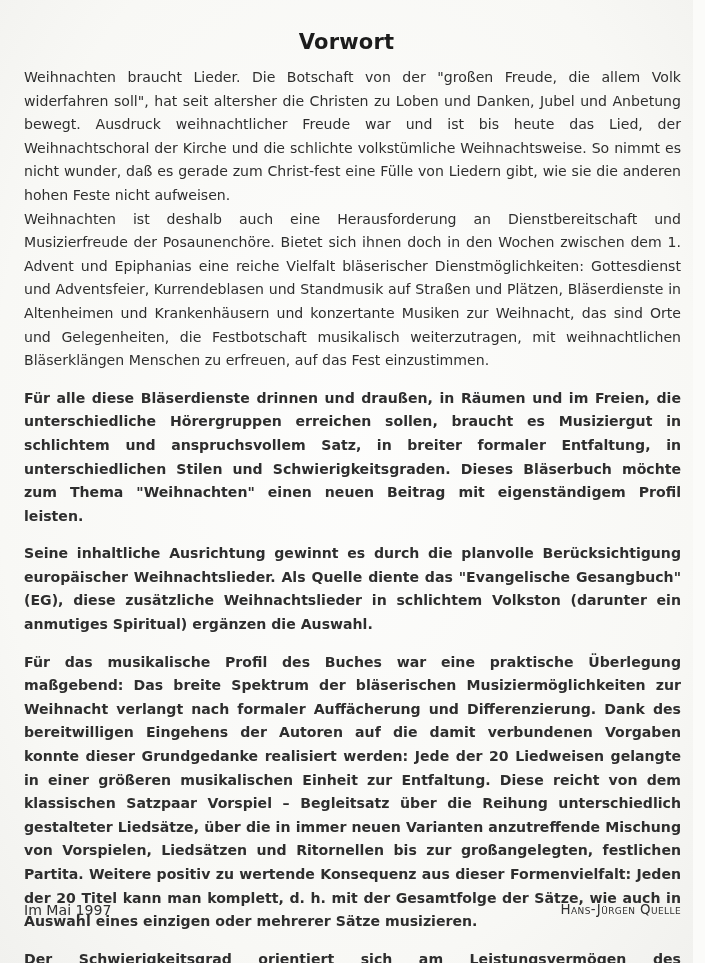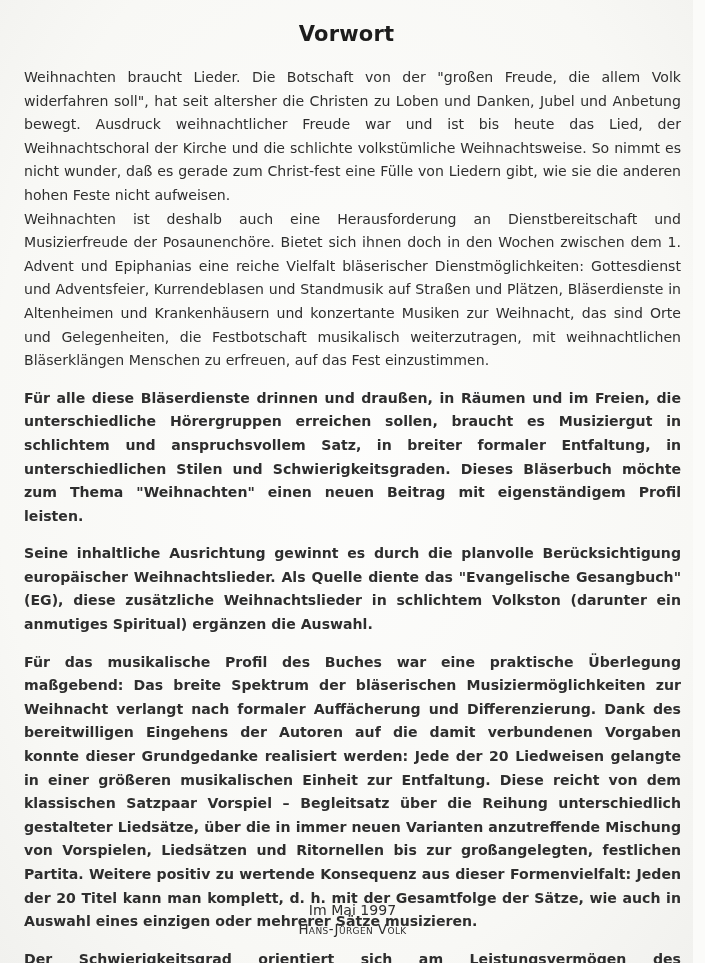--- a/index.html
+++ b/index.html
@@ -14,21 +14,21 @@
     font-family: "DejaVu Sans", "Liberation Sans", sans-serif;
     color: #2b2b2b;
     overflow: hidden;
     position: relative;
   }
   .page {
     position: relative;
     width: 693px;
     height: 963px;
     box-sizing: border-box;
-    padding: 0;
+    padding: 8px;
     background:
       radial-gradient(ellipse at 50% 45%, #fdfdfc 0%, #f8f8f5 72%, #f1f1ee 100%);
   }
   .page-title {
     text-align: center;
     font-size: 21px;
     font-weight: bold;
     letter-spacing: 0.2px;
     color: #1c1c1c;
     margin: 0;
@@ -61,22 +61,21 @@
   p.para.tight {
     margin-top: 0;
   }
   .signature-row {
     position: absolute;
     left: 24px;
     top: 900px;
     width: 657px;
     display: flex;
     justify-content: space-between;
-    align-items: center;
-    flex-direction: column;
+    align-items: flex-start;
   }
   .sig-date {
     font-size: 14.1px;
     color: #2e2e2e;
     line-height: 20px;
   }
   .sig-name {
     font-size: 13.4px;
     color: #2e2e2e;
     font-variant: small-caps;
@@ -96,16 +95,16 @@
     <p class="para tight">Weihnachten ist deshalb auch eine Herausforderung an Dienstbereitschaft und Musizierfreude der Posaunenchöre. Bietet sich ihnen doch in den Wochen zwischen dem 1. Advent und Epiphanias eine reiche Vielfalt bläserischer Dienstmöglichkeiten: Gottesdienst und Adventsfeier, Kurrendeblasen und Standmusik auf Straßen und Plätzen, Bläserdienste in Altenheimen und Krankenhäusern und konzertante Musiken zur Weihnacht, das sind Orte und Gelegenheiten, die Festbotschaft musikalisch weiterzutragen, mit weihnachtlichen Bläserklängen Menschen zu erfreuen, auf das Fest einzustimmen.</p>
     <p class="para gap">Für alle diese Bläserdienste drinnen und draußen, in Räumen und im Freien, die unterschiedliche Hörergruppen erreichen sollen, braucht es Musiziergut in schlichtem und anspruchsvollem Satz, in breiter formaler Entfaltung, in unterschiedlichen Stilen und Schwierigkeitsgraden. Dieses Bläserbuch möchte zum Thema "Weihnachten" einen neuen Beitrag mit eigenständigem Profil leisten.</p>
     <p class="para gap">Seine inhaltliche Ausrichtung gewinnt es durch die planvolle Berücksichtigung europäischer Weihnachtslieder. Als Quelle diente das "Evangelische Gesangbuch" (EG), diese zusätzliche Weihnachtslieder in schlichtem Volkston (darunter ein anmutiges Spiritual) ergänzen die Auswahl.</p>
     <p class="para gap">Für das musikalische Profil des Buches war eine praktische Überlegung maßgebend: Das breite Spektrum der bläserischen Musiziermöglichkeiten zur Weihnacht verlangt nach formaler Auffächerung und Differenzierung. Dank des bereitwilligen Eingehens der Autoren auf die damit verbundenen Vorgaben konnte dieser Grundgedanke realisiert werden: Jede der 20 Liedweisen gelangte in einer größeren musikalischen Einheit zur Entfaltung. Diese reicht von dem klassischen Satzpaar Vorspiel – Begleitsatz über die Reihung unterschiedlich gestalteter Liedsätze, über die in immer neuen Varianten anzutreffende Mischung von Vorspielen, Liedsätzen und Ritornellen bis zur großangelegten, festlichen Partita. Weitere positiv zu wertende Konsequenz aus dieser Formenvielfalt: Jeden der 20 Titel kann man komplett, d. h. mit der Gesamtfolge der Sätze, wie auch in Auswahl eines einzigen oder mehrerer Sätze musizieren.</p>
     <p class="para gap">Der Schwierigkeitsgrad orientiert sich am Leistungsvermögen des "Normalchores", er ist – bis auf einige klangprächtige, anspruchsvolle Stücke (z. B. "O du fröhliche" von Friedemann Schaber) in einer bekömmlichen Mittellage gehalten, die auch jungen Chören die Chance der erfolgreichen Erarbeitung und Darbietung dieser oder jener Liedbearbeitung eröffnet.</p>
 
   </div>
 
   <div class="signature-row">
     <span class="sig-date">Im Mai 1997</span>
-    <span class="sig-name">Hans-Jürgen Volk</span>
+    <span class="sig-name">Hans-Jürgen Quelle</span>
   </div>
 
 </div>
 
 </body></html>

